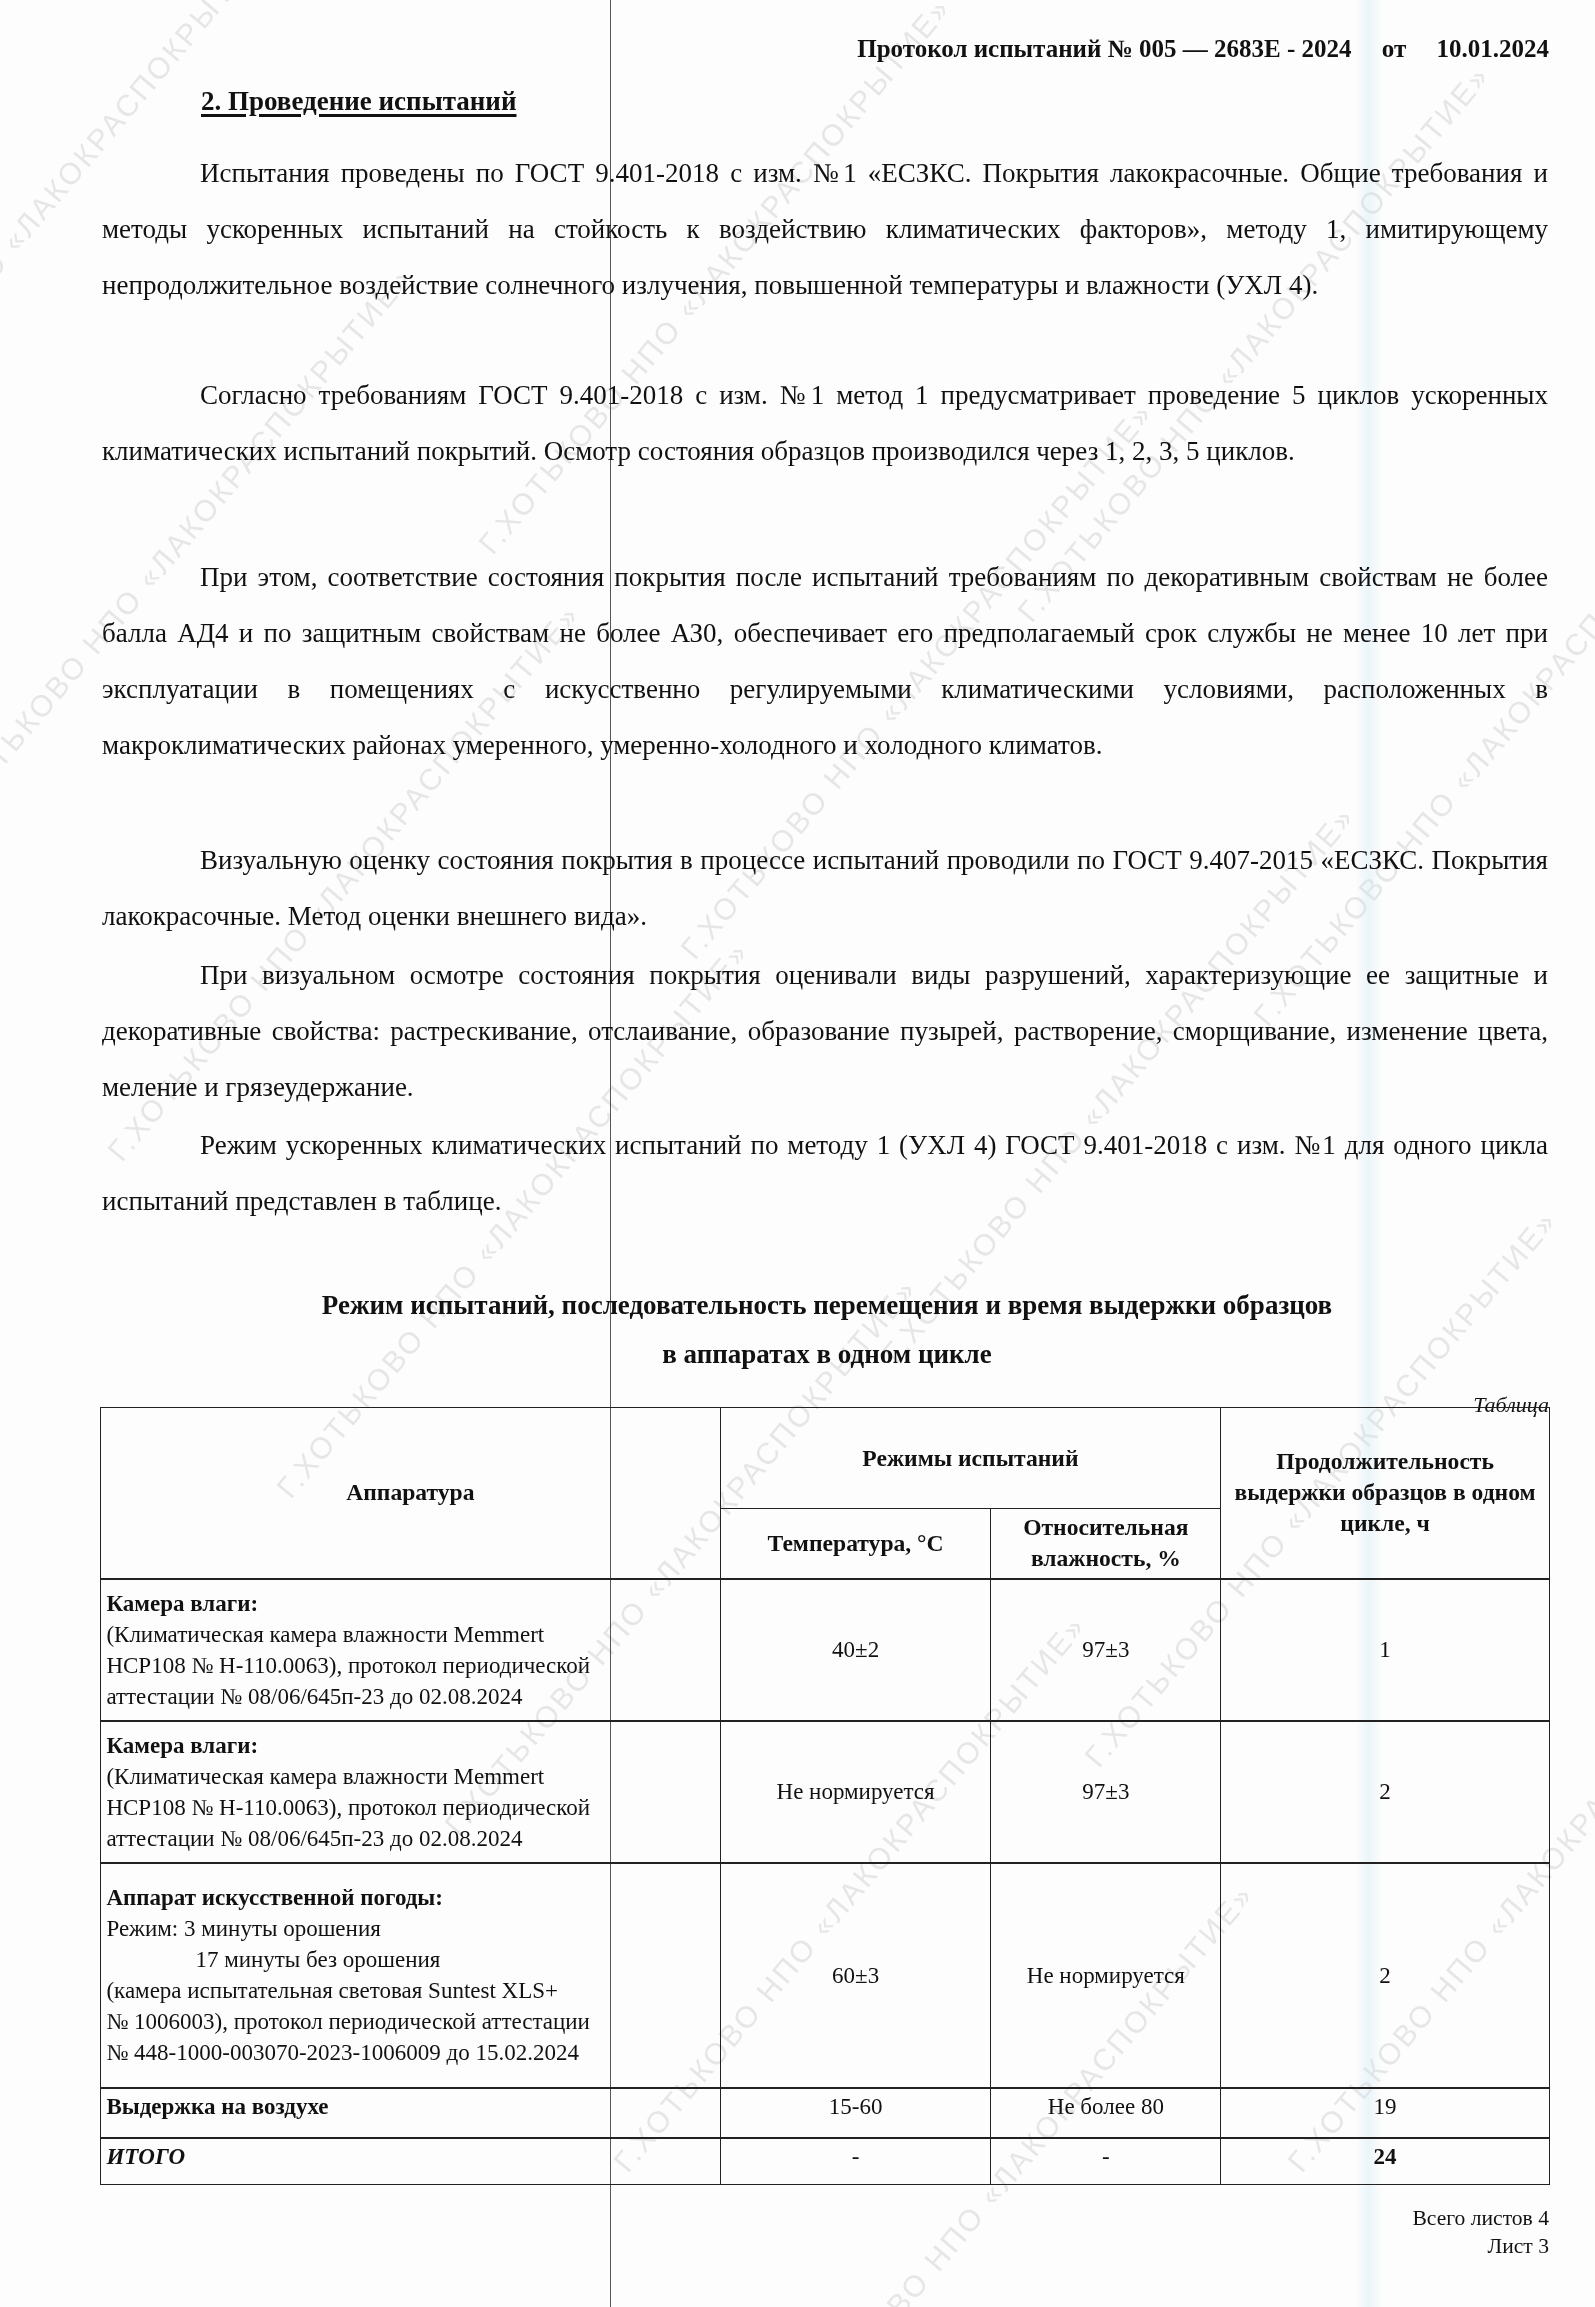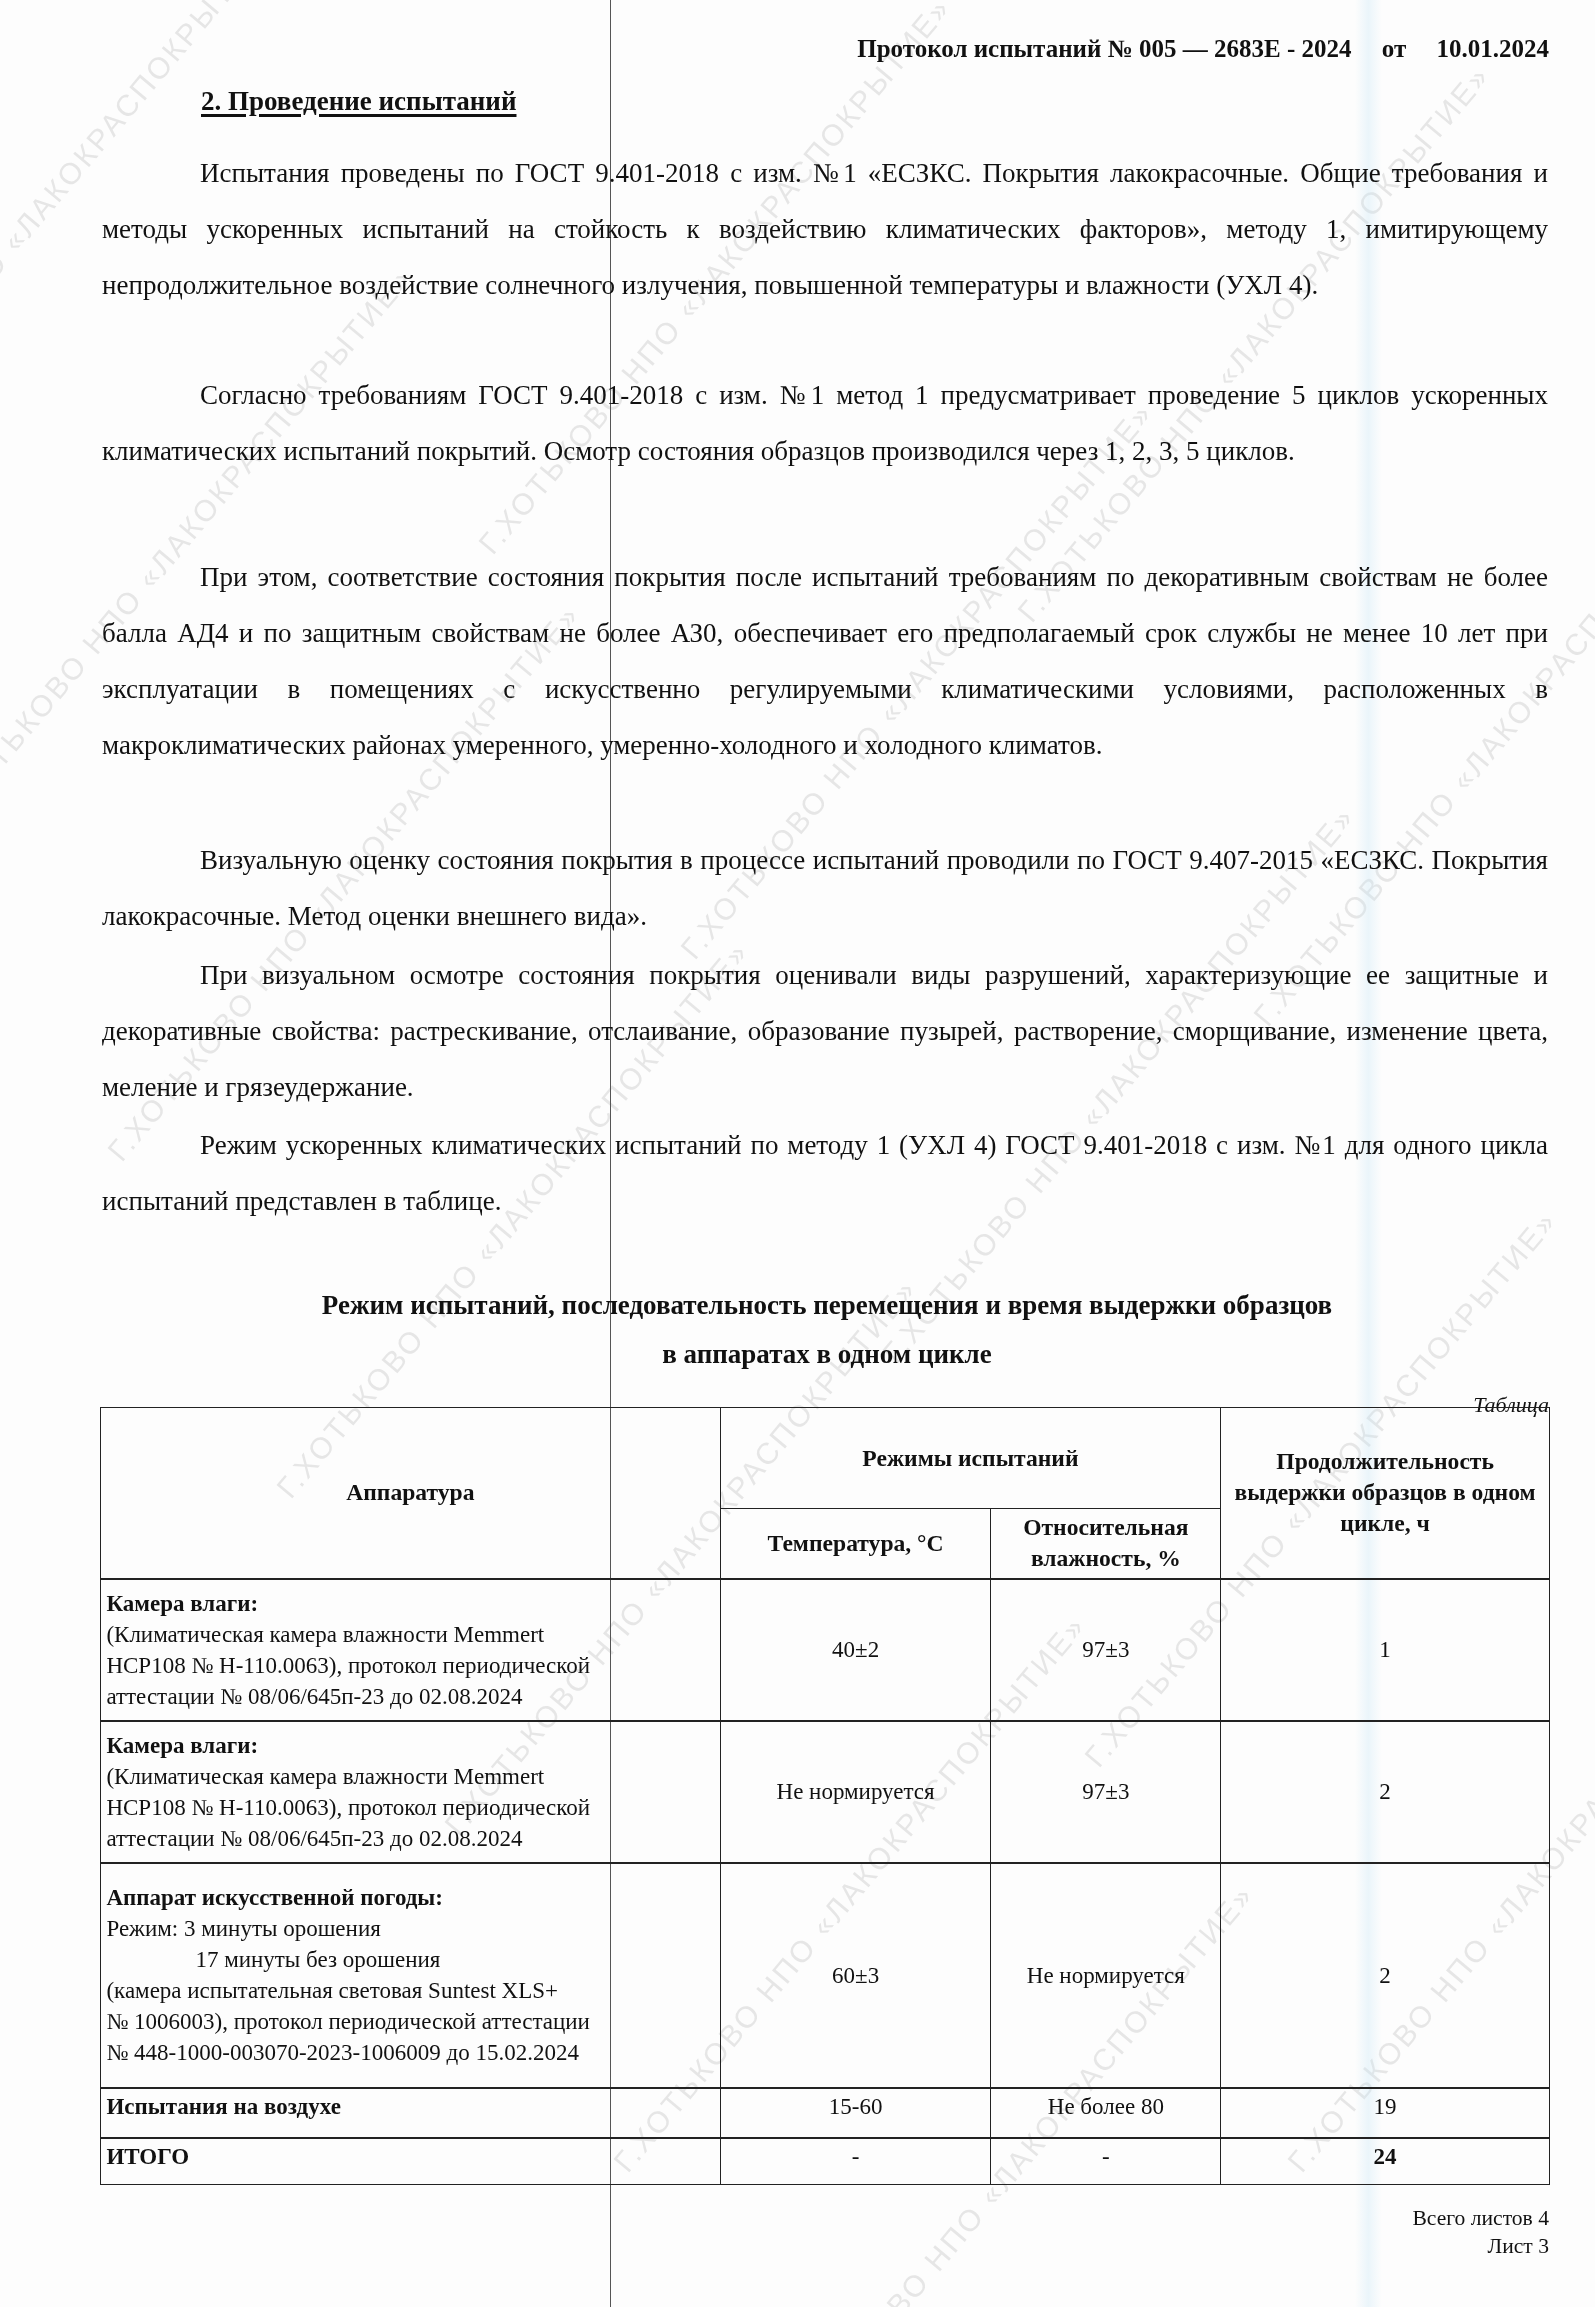--- a/index.html
+++ b/index.html
@@ -165,29 +165,29 @@
       <span class="app-line">№ 1006003), протокол периодической аттестации</span>
       <span class="app-line">№ 448-1000-003070-2023-1006009 до 15.02.2024</span>
     </td>
     <td class="c-temp">60±3</td>
     <td class="c-hum">Не нормируется</td>
     <td class="c-dur">2</td>
   </tr>
 
   <tr class="body-row" style="height:50px;">
     <td class="c-app" style="vertical-align:top;">
-      <span class="app-line app-title">Испытания на воздухе</span>
+      <span class="app-line app-title">Выдержка на воздухе</span>
     </td>
     <td class="c-temp" style="vertical-align:top;">15-60</td>
     <td class="c-hum" style="vertical-align:top;">Не более 80</td>
     <td class="c-dur" style="vertical-align:top;">19</td>
   </tr>
 
   <tr class="body-row" style="height:47px;">
-    <td class="c-app" style="vertical-align:top;">
+    <td class="c-app" style="vertical-align:top;font-style:italic;">
       <span class="app-line app-title">ИТОГО</span>
     </td>
     <td class="c-temp" style="vertical-align:top;">-</td>
     <td class="c-hum" style="vertical-align:top;">-</td>
     <td class="c-dur" style="vertical-align:top;font-weight:bold;">24</td>
   </tr>
 </tbody>
   </table>
 
 <div class="footer">

